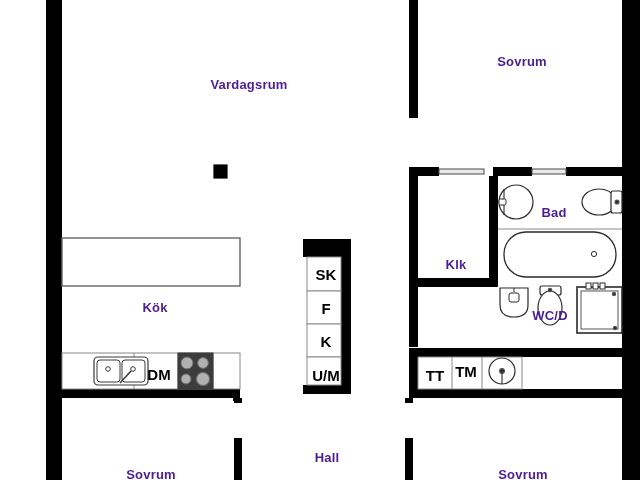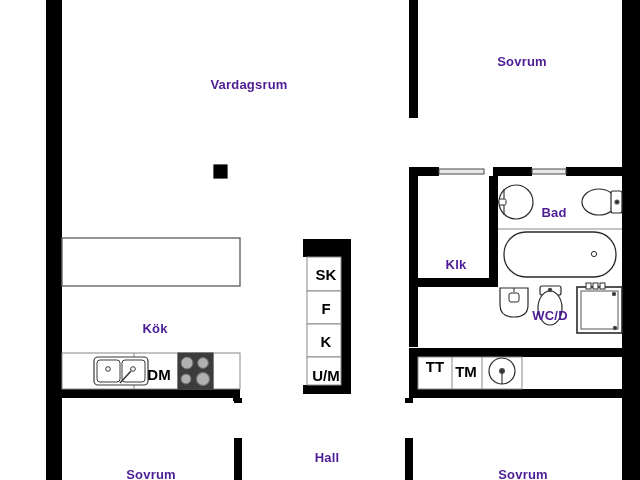--- a/index.html
+++ b/index.html
@@ -183,21 +183,21 @@
       </g>
       <g>
         <rect x="532" y="169" width="34" height="5" fill="#e8e8e8" stroke="#4a4a4a" stroke-width="1"></rect>
       </g>
 
     </g>
   </svg>
 
   <div class="room-label lbl-lg" style="left:249px; top:84px;">Vardagsrum</div>
 
-  <div class="room-label lbl-lg" style="left:155px; top:328px;">Kök</div>
+  <div class="room-label lbl-lg" style="left:155px; top:307px;">Kök</div>
 
   <div class="room-label lbl-lg" style="left:522px; top:61px;">Sovrum</div>
 
   <div class="room-label lbl-lg" style="left:554px; top:212px;">Bad</div>
 
   <div class="room-label lbl-lg" style="left:456px; top:226px;margin-top:38px;">Klk</div>
 
   <div class="room-label lbl-lg" style="left:511px; top:315px;margin-left:39px;">WC/D</div>
 
   <div class="room-label lbl-lg" style="left:327px; top:457px;">Hall</div>
@@ -209,17 +209,17 @@
   <div class="unit-label" style="left:326px; top:274px;">SK</div>
 
   <div class="unit-label" style="left:326px; top:308px;">F</div>
 
   <div class="unit-label" style="left:326px; top:341px;">K</div>
 
   <div class="unit-label" style="left:326px; top:375px;">U/M</div>
 
   <div class="unit-label" style="left:159px; top:374px;">DM</div>
 
-  <div class="unit-label" style="left:435px; top:366px;">TT</div>
+  <div class="unit-label" style="left:435px; top:375px;">TT</div>
 
   <div class="unit-label" style="left:466px; top:371px;">TM</div>
 
 </div>
 
 </body></html>

